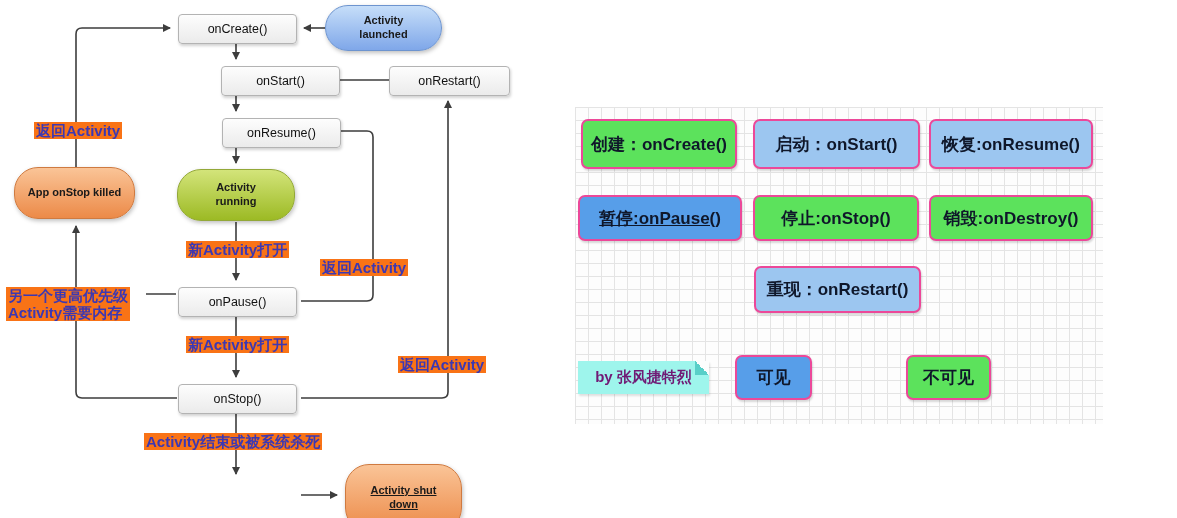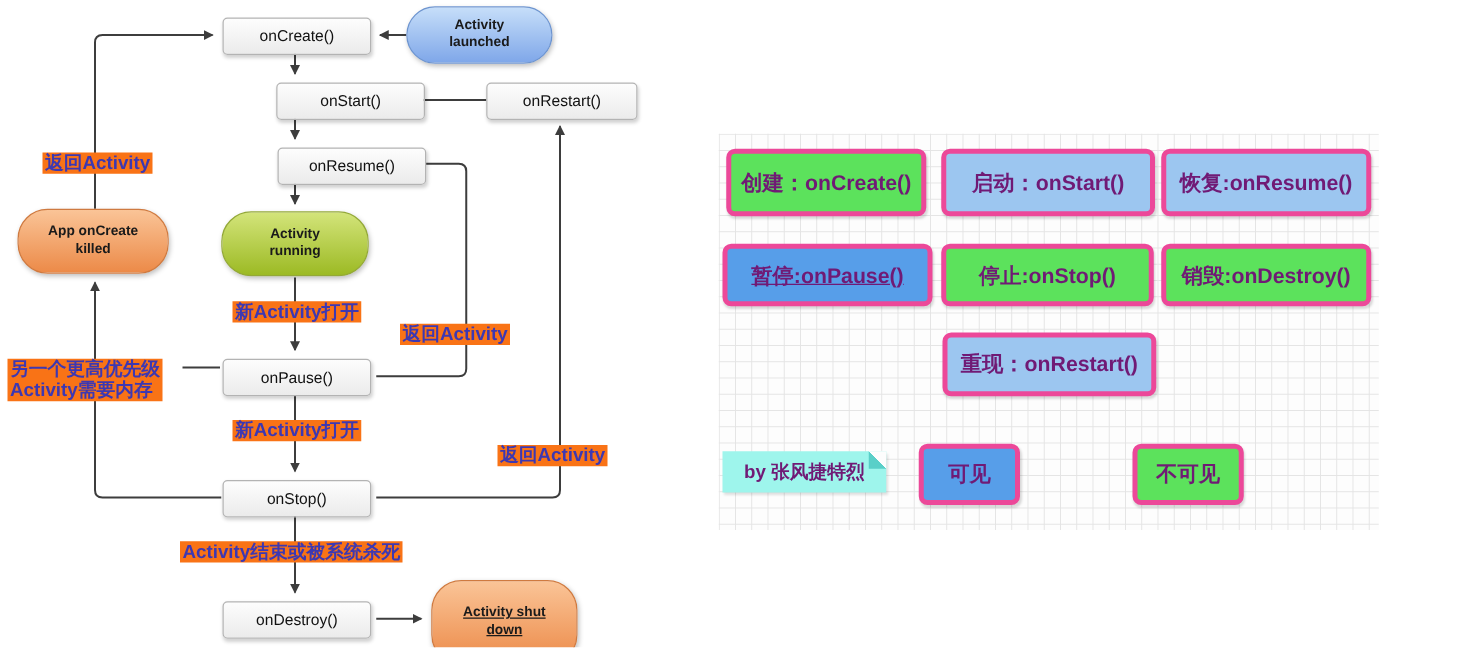--- a/index.html
+++ b/index.html
@@ -30,21 +30,21 @@
   
   .grid{
     position:absolute;left:575px;top:107px;width:528px;height:317px;z-index:1;
     background-color:#fdfdfd;
     background-image:linear-gradient(to right,#e4e4e4 1px,transparent 1px),
                      linear-gradient(to bottom,#e4e4e4 1px,transparent 1px);
     background-size:13px 13px;
   }
   .lgbox{
     position:absolute;z-index:3;display:flex;align-items:center;justify-content:center;
-    border:4px solid #ec4899;border-radius:7px;font-weight:bold;font-size:17px;color:#701a75;
+    border:2px solid #ec4899;border-radius:7px;font-weight:bold;font-size:17px;color:#0f172a;
     box-shadow:1px 2px 2px rgba(0,0,0,0.15);white-space:nowrap;
   }
   .v-green{background:#5ce25c;}
   .v-lblue{background:#9cc6f0;}
   .v-blue{background:#579ee9;}
   .note{
     position:absolute;left:578px;top:361px;width:131px;height:33px;z-index:3;
     background:#9ef5ec;display:flex;align-items:center;justify-content:center;
     font-weight:bold;font-size:15px;color:#701a75;box-shadow:1px 2px 2px rgba(0,0,0,0.12);
   }
@@ -81,25 +81,24 @@
       <path d="M146,294 H176"></path>
     </g>
   </svg>
 
   <div class="fbox" style="left:178px;top:14px;width:117px;height:28px;">onCreate()</div>
   <div class="fbox" style="left:178px;top:66px;width:117px;height:28px;margin-left:43px;">onStart()</div>
   <div class="fbox" style="left:389px;top:66px;width:119px;height:28px;">onRestart()</div>
   <div class="fbox" style="left:178px;top:118px;width:117px;height:28px;margin-left:44px;">onResume()</div>
   <div class="fbox" style="left:178px;top:287px;width:117px;height:28px;">onPause()</div>
   <div class="fbox" style="left:178px;top:384px;width:117px;height:28px;">onStop()</div>
-  <div class="fbox" style="left:178px;top:481px;width:117px;height:28px;">onDestroy()</div>
 
   <div class="state st-blue" style="left:325px;top:5px;width:117px;height:46px;padding:0 14px;box-sizing:border-box;">Activity launched</div>
   <div class="state st-green" style="left:177px;top:169px;width:118px;height:52px;padding:0 22px;box-sizing:border-box;">Activity running</div>
-  <div class="state st-orange" style="left:14px;top:167px;width:121px;height:52px;padding:0 10px;box-sizing:border-box;">App onCreate killed</div>
+  <div class="state st-orange" style="left:14px;top:167px;width:121px;height:52px;padding:0 10px;box-sizing:border-box;">App onStop killed</div>
   <div class="state st-orange" style="left:345px;top:464px;width:117px;height:68px;padding:0 18px;box-sizing:border-box;text-decoration:underline;">Activity shut down</div>
 
   <div class="lbl" style="left:34px;top:122px;">返回Activity</div>
   <div class="lbl" style="left:186px;top:241px;">新Activity打开</div>
   <div class="lbl" style="left:320px;top:259px;">返回Activity</div>
   <div class="lbl" style="left:186px;top:336px;">新Activity打开</div>
   <div class="lbl" style="left:398px;top:356px;">返回Activity</div>
   <div class="lbl" style="left:144px;top:433px;">Activity结束或被系统杀死</div>
   <div class="lbl" style="left:6px;top:287px;">
     <span style="display:block;">另一个更高优先级</span>

